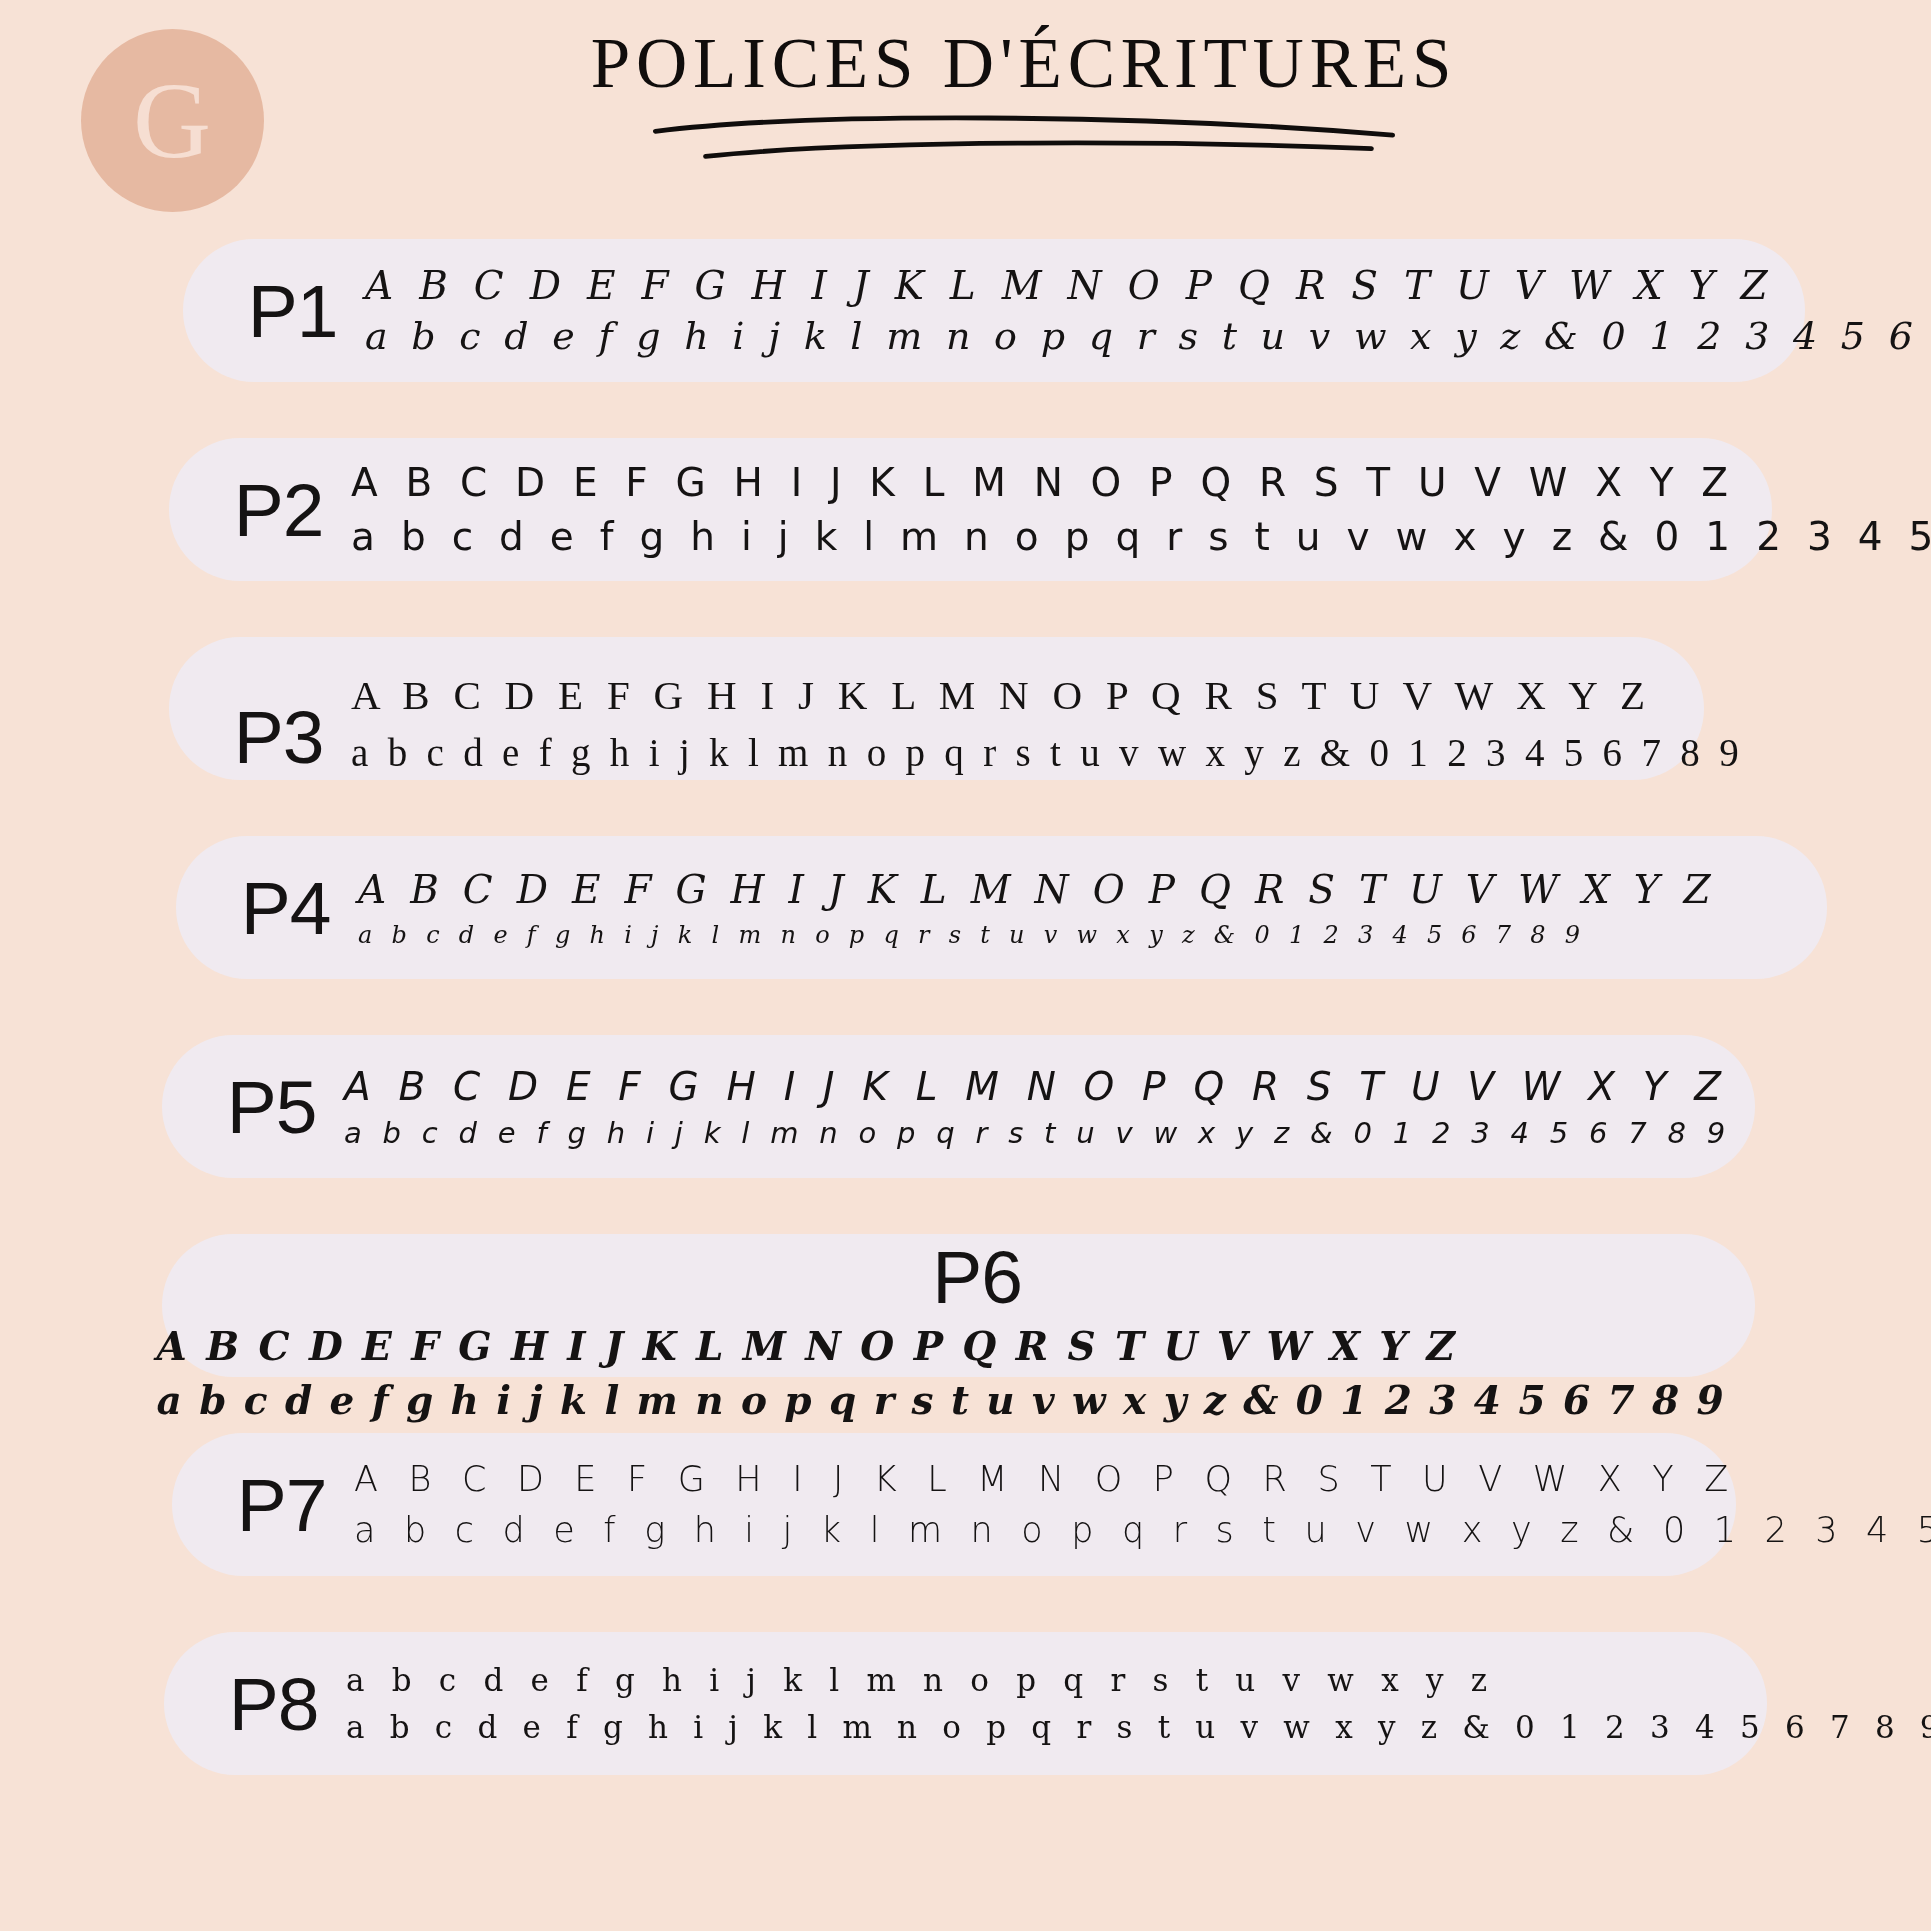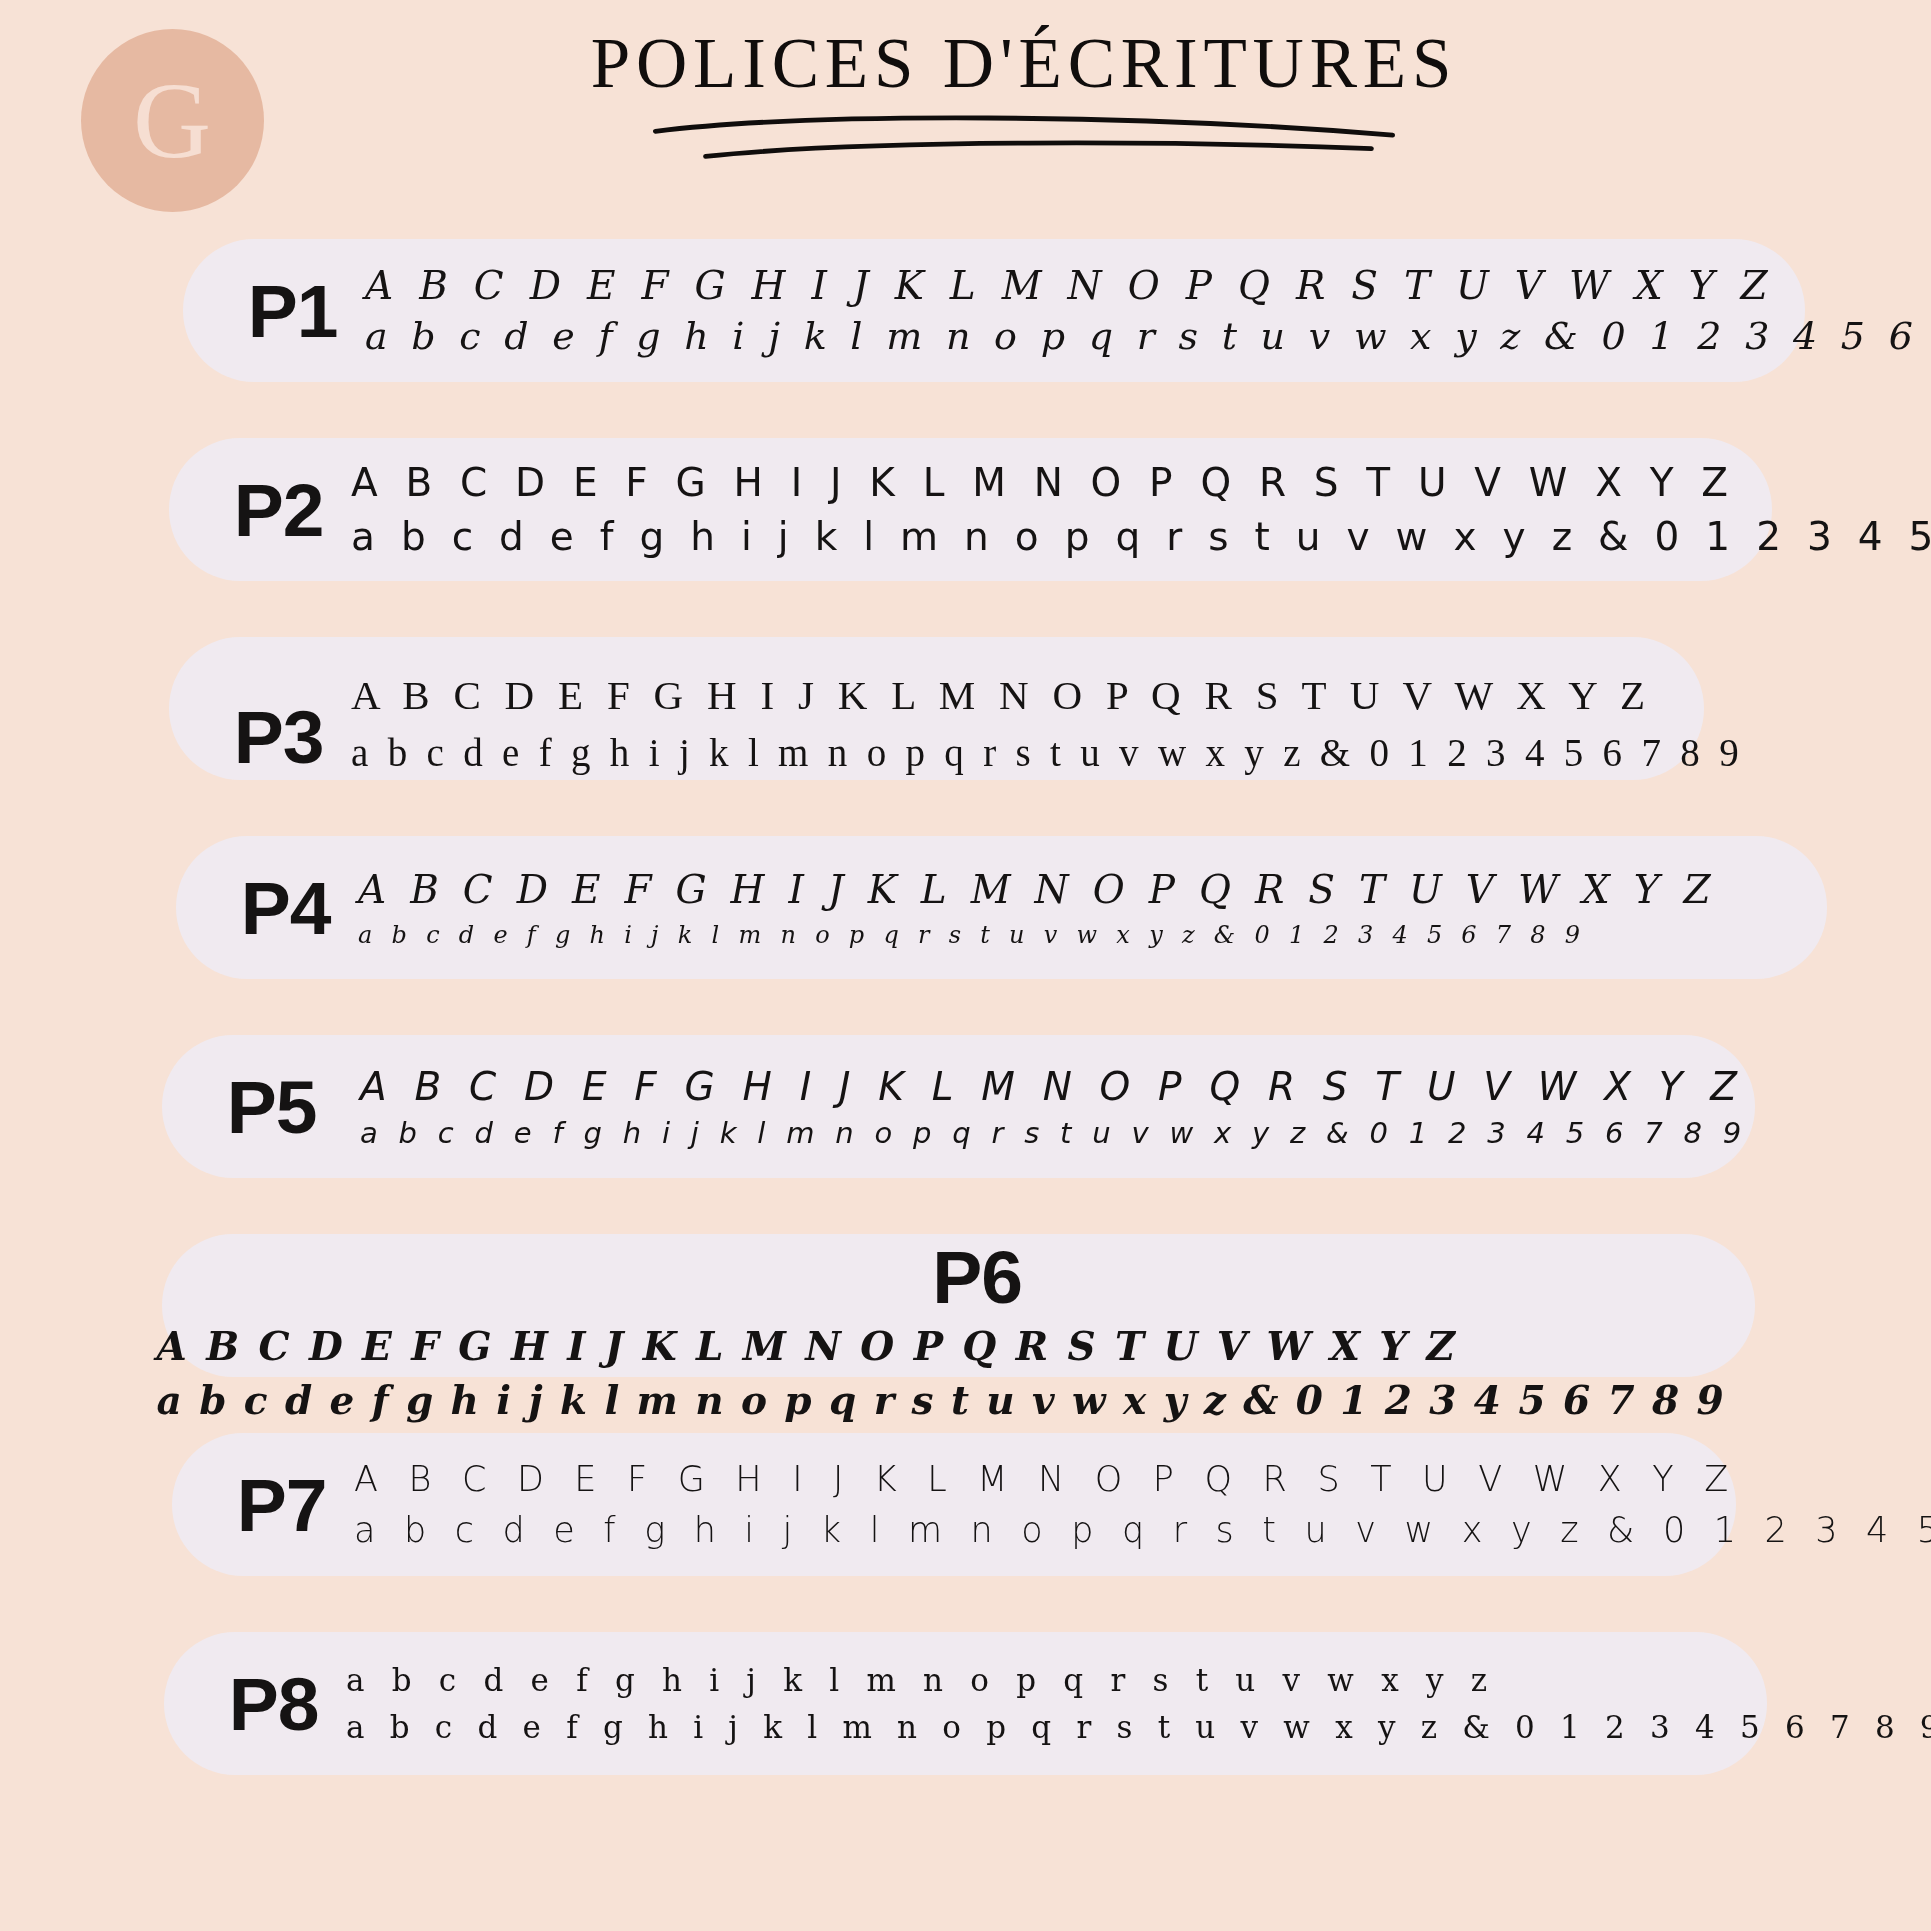--- a/index.html
+++ b/index.html
@@ -69,21 +69,21 @@
     height: 143px;
     margin: 0 auto 56px;
     background: #f0eaf0;
     border-radius: 71px;
     display: flex;
     align-items: center;
   }
   .row-code {
     font-family: "Liberation Sans", sans-serif;
     font-size: 75px;
-    font-weight: 700;
+    font-weight: 400;
     color: #151313;
     width: 145px;
     text-align: center;
     flex: 0 0 auto;
     margin-left: 37px;
     letter-spacing: -1px;
   }
   .row-sample {
     flex: 1 1 auto;
     color: #151313;
@@ -92,21 +92,21 @@
   .line {
     white-space: nowrap;
     display: block;
   }
 
   
   .r1 { width: 1622px; margin-left: 183px; }
   .r2 { width: 1603px; margin-left: 169px; margin-top: 48px; }
   .r3 { width: 1535px; margin-left: 169px; align-items: flex-end; }
   .r4 { width: 1651px; margin-left: 176px; }
-  .r5 { width: 1593px; margin-left: 162px; gap: 16px; }
+  .r5 { width: 1593px; margin-left: 162px; }
   .r6 { width: 1593px; margin-left: 162px; flex-direction: column; }
   .r7 { width: 1564px; margin-left: 172px; }
   .r8 { width: 1603px; margin-left: 164px; align-items: center; }
 
   
   .s-p1 { font-family: "DejaVu Serif", serif; font-style: italic; font-size: 39px; letter-spacing: 6.8px; line-height: 1.32; }
   .s-p1 .l2 { font-size: 38px; letter-spacing: 5.8px; }
 
   .s-p2 { font-family: "DejaVu Sans", sans-serif; font-size: 39px; letter-spacing: 7.7px; line-height: 1.36; font-weight: 400; }
   .s-p2 .l2 { letter-spacing: 6.8px; }

